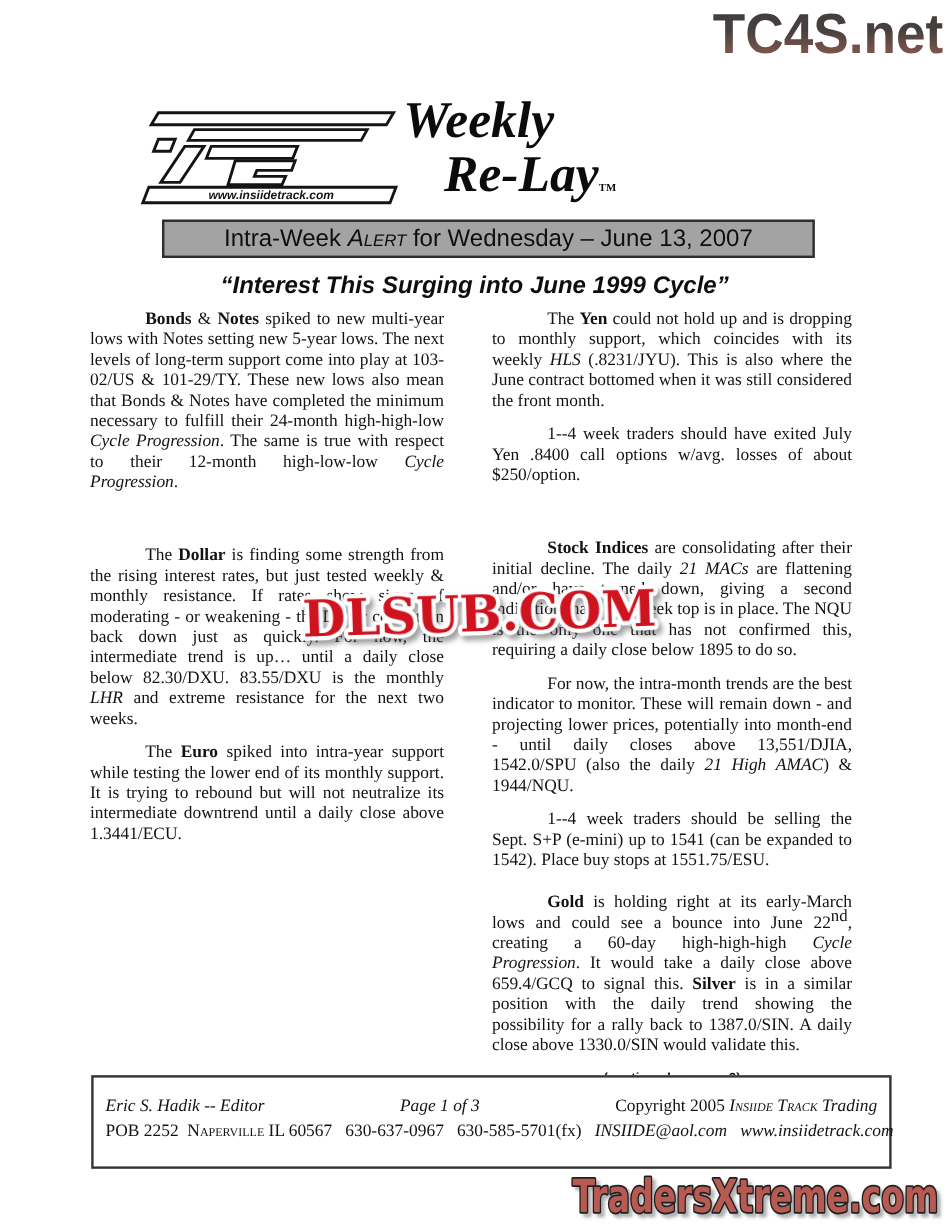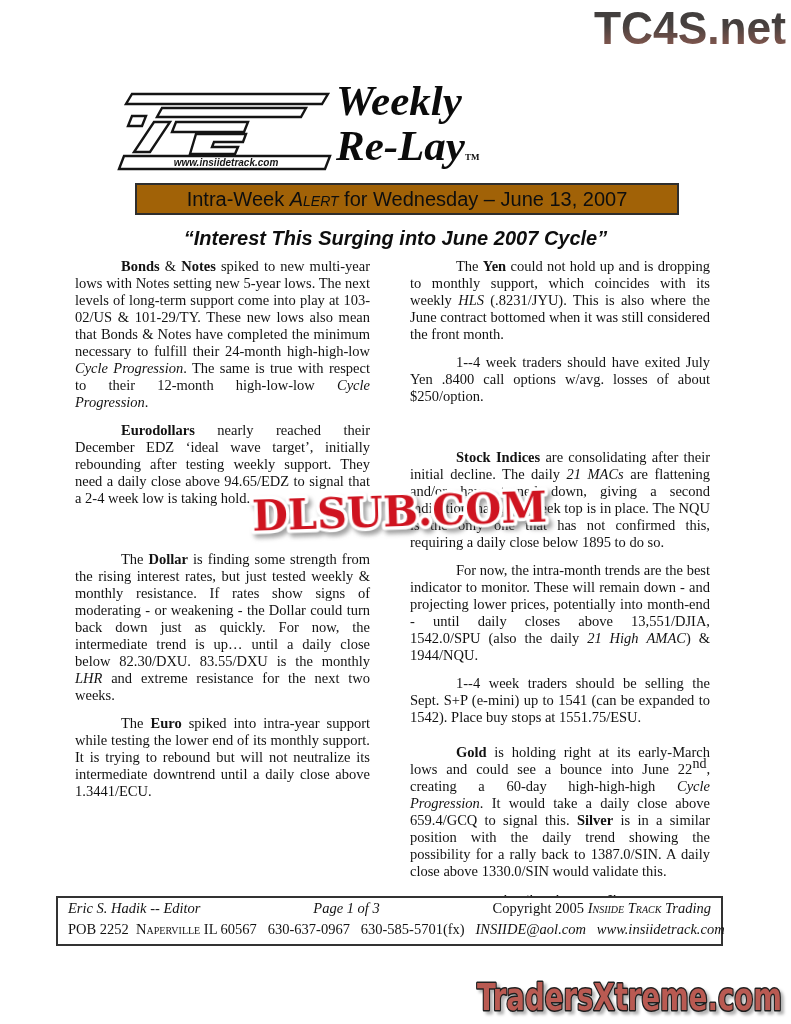--- a/index.html
+++ b/index.html
@@ -7,26 +7,26 @@
     width:791px;height:1024px;position:relative;background:#ffffff;
     font-family:"Liberation Serif",serif;color:#121212;overflow:hidden;
   }
   
   .tc4s{position:absolute;top:2px;right:2px;width:200px;height:52px;}
   
   .logo-row{position:absolute;left:98px;top:84px;width:440px;height:98px;}
   .emblem{position:absolute;left:0;top:8px;}
   .wr{position:absolute;left:238px;top:-6px;font-family:"Liberation Serif",serif;
       font-weight:bold;font-style:italic;font-size:43px;line-height:45px;color:#0b0b0b;}
-  .wr .line2{}
+  .wr .line2{margin-left:34px;}
   .wr .tm{font-size:9px;font-style:normal;vertical-align:baseline;}
   
   .alert-box{position:absolute;top:183px;left:135px;width:540px;height:28px;
       border:2px solid #2e2e2e;display:flex;align-items:center;justify-content:center;
-      font-family:"Liberation Sans",sans-serif;font-size:20px;color:#0e0e0e;background:#a16207;}
+      font-family:"Liberation Sans",sans-serif;font-size:20px;color:#0e0e0e;background:#a3a3a3;}
   
   .headline{position:absolute;top:227px;left:0;right:0;text-align:center;
       font-family:"Liberation Sans",sans-serif;font-style:italic;font-weight:bold;
       font-size:20px;color:#0e0e0e;}
   
   .col{position:absolute;top:258px;}
   .col-left{left:75px;width:295px;}
   .col-right{left:410px;width:300px;}
   .col p{margin:0 0 11px 0;text-align:justify;text-indent:46px;
       font-size:14.5px;line-height:17px;}
@@ -36,22 +36,22 @@
       font-weight:bold;font-size:11px;}
   
   .b{font-weight:bold;}
   .u{}
   .i{font-style:italic;}
   .sc{font-variant:small-caps;}
   .sup{vertical-align:super;font-size:14px;line-height:0;}
   
   .watermark{position:absolute;left:242px;top:480px;z-index:5;pointer-events:none;}
   
-  .footer-box{position:absolute;left:56px;top:896px;width:643px;height:42px;
-      border:2px solid #333;padding:2px 10px;background:#fff;font-size:14.5px;}
+  .footer-box{position:absolute;left:76px;top:896px;width:643px;height:42px;
+      border:2px solid #333;padding:16px 10px;background:#fff;font-size:14.5px;}
   .footer-row1{display:flex;justify-content:space-between;align-items:baseline;height:21px;}
   .footer-editor,.footer-page{font-style:italic;}
   .footer-row2{height:21px;white-space:nowrap;}
   
   .traders{position:absolute;right:2px;top:970px;}
 </style>
 </head>
 <body>
 
 <div class="tc4s">
@@ -85,26 +85,25 @@
     <div class="line1">Weekly</div>
     <div class="line2"><span>Re-Lay</span><span class="tm">TM</span></div>
   </div>
 </div>
 
 <div class="alert-box">
   <span><span>Intra-Week </span><span class="sc i">Alert</span><span> for Wednesday – June 13, 2007</span></span>
 </div>
 
 <div class="headline">
-  <span><span>“</span><span class="u">Interest</span><span> </span><span class="u">This</span><span> </span><span class="u">Surging</span><span> </span><span class="u">into</span><span> </span><span class="u">June</span><span> </span><span class="u">2007</span><span> </span><span class="u">Cycle</span><span>”</span></span>
+  <span><span>“</span><span class="u">Interest</span><span> </span><span class="u">This</span><span> </span><span class="u">Surging</span><span> </span><span class="u">into</span><span> </span><span class="u">June</span><span> </span><span class="u">1999</span><span> </span><span class="u">Cycle</span><span>”</span></span>
 </div>
 
 <div class="col col-left">
     <p><span class="b u">Bonds</span><span> &amp; </span><span class="b u">Notes</span><span> spiked to new multi-year lows with Notes setting new 5-year lows.  The next levels of long-term support come into play at 103-02/US &amp; 101-29/TY.  These new lows also mean that Bonds &amp; Notes have completed the minimum necessary to fulfill their 24-month high-high-low </span><span class="i u">Cycle</span><span> </span><span class="i u">Progression</span><span>.  The same is true with respect to their 12-month high-low-low </span><span class="i u">Cycle</span><span> </span><span class="i u">Progression</span><span>.</span></p>
-    <p><span class="b u">Eurodollars</span><span> nearly reached their December EDZ ‘ideal wave target’, initially rebounding after testing weekly support.  They need a daily close above 94.65/EDZ to signal that a 2-4 week low is taking hold.</span></p>
     <p class="gap"><span>The </span><span class="b u">Dollar</span><span> is finding some strength from the rising interest rates, but just tested weekly &amp; monthly resistance.  If rates show signs of moderating - or weakening - the Dollar could turn back down just as quickly.   For now, the intermediate trend is up… until a daily close below 82.30/DXU.  83.55/DXU is the monthly </span><span class="i u">LHR</span><span> and extreme resistance for the next two weeks.</span></p>
     <p><span>The </span><span class="b u">Euro</span><span> spiked into intra-year support while testing the lower end of its monthly support. It is trying to rebound but will not neutralize its intermediate downtrend until a daily close above 1.3441/ECU.</span></p>
   </div>
 <div class="col col-right">
     <p><span>The </span><span class="b u">Yen</span><span> could not hold up and is dropping to monthly support, which coincides with its weekly </span><span class="i u">HLS</span><span> (.8231/JYU).  This is also where the June contract bottomed when it was still considered the front month.</span></p>
     <p><span>1--4 week traders should have exited July Yen .8400 call options w/avg. losses of about $250/option.</span></p>
     <p class="gap"><span class="b u">Stock</span><span> </span><span class="b u">Indices</span><span> are consolidating after their initial decline.  The daily </span><span class="i u">21</span><span> </span><span class="i u">MACs</span><span> are flattening and/or have turned down, giving a second indication that a 2-4 week top is in place.  The NQU is the only one that has not confirmed this, requiring a daily close below 1895 to do so.</span></p>
     <p><span>For now, the intra-month trends are the best indicator to monitor.  These will remain down - and projecting lower prices, potentially into month-end - until daily closes above 13,551/DJIA, 1542.0/SPU (also the daily </span><span class="i u">21</span><span> </span><span class="i u">High</span><span> </span><span class="i u">AMAC</span><span>) &amp; 1944/NQU.</span></p>
     <p><span>1--4 week traders should be selling the Sept. S+P (e-mini) up to 1541 (can be expanded to 1542). Place buy stops at 1551.75/ESU.</span></p>
     <p class="gap-sm"><span class="b u">Gold</span><span> is holding right at its early-March lows and could see a bounce into June 22</span><span class="sup">nd</span><span>, creating a 60-day high-high-high </span><span class="i u">Cycle</span><span> </span><span class="i u">Progression</span><span>.   It would take a daily close above 659.4/GCQ to signal this.  </span><span class="b u">Silver</span><span> is in a similar position with the daily trend showing the possibility for a rally back to 1387.0/SIN.   A daily close above 1330.0/SIN would validate this.</span></p>

